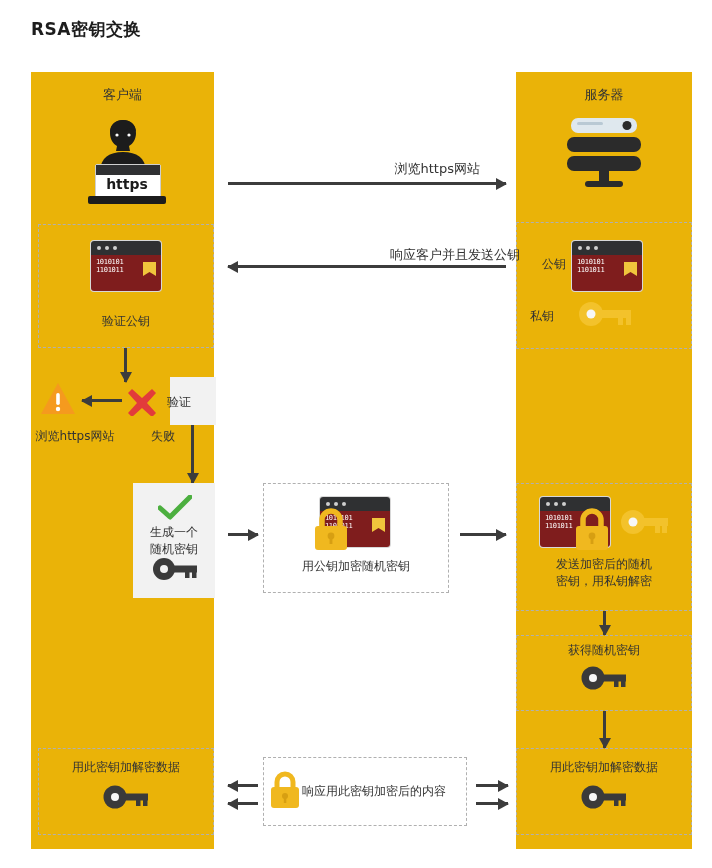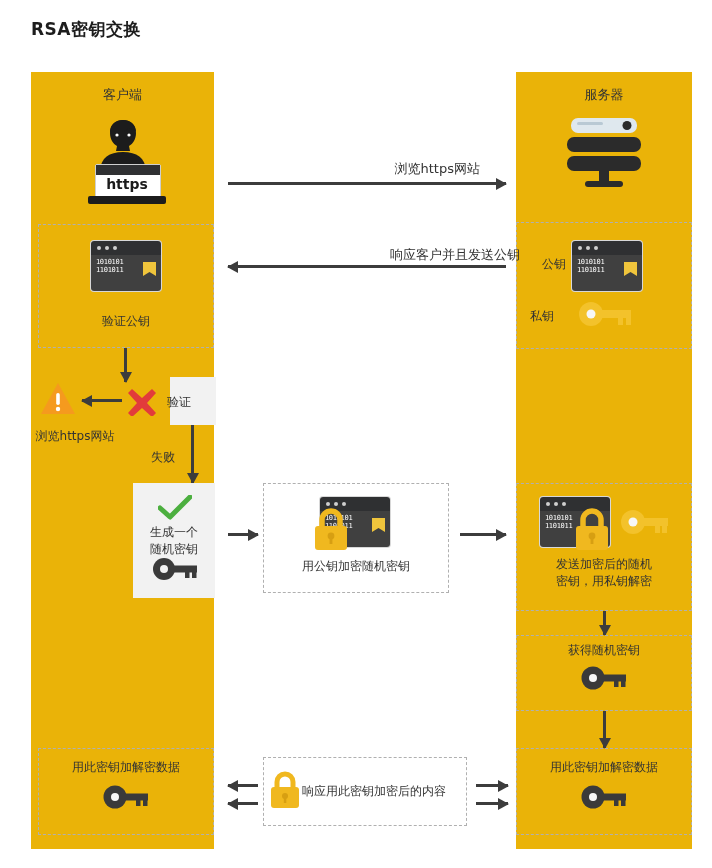--- a/index.html
+++ b/index.html
@@ -28,21 +28,21 @@
   .arrow-v{position:absolute;width:3px;background:#3c3c3c;}
   .arrow-v:after{content:"";position:absolute;bottom:-1px;left:-4.5px;width:0;height:0;
     border-left:6px solid transparent;border-right:6px solid transparent;border-top:11px solid #3c3c3c;}
 
   .arrow-lbl{position:absolute;font-size:13px;color:#333;text-align:right;}
 
   
   .win{position:absolute;background:#ffffff;border-radius:3px;overflow:hidden;box-shadow:0 0 0 1px #d8d8d8;}
   .win .bar{height:28%;background:#2f3032;position:relative;}
   .win .bar i{position:absolute;top:50%;width:4px;height:4px;border-radius:50%;background:#cfcfcf;transform:translateY(-50%);}
-  .win .body{height:72%;background:#404040;position:relative;padding-left:12px;}
+  .win .body{height:72%;background:#7f1d1d;position:relative;padding-left:12px;}
   .win .bits{position:absolute;left:7%;top:12%;color:#ffffff;font-family:"DejaVu Sans Mono","Liberation Mono",monospace;
      line-height:1.05;letter-spacing:-0.3px;}
 
   
   .person{position:absolute;}
   .https-win{position:absolute;background:#ffffff;border:1px solid #cfcfcf;border-radius:2px;}
   .https-win .tb{height:10px;background:#2f3032;}
   .https-txt{position:absolute;width:100%;text-align:center;font-size:14px;font-weight:bold;color:#1b1b1b;}
 
   .key{position:absolute;}
@@ -160,21 +160,21 @@
 <div class="arrow-h left" style="left:82px;top:399px;width:40px;"></div>
 
 <div class="warn" style="left:40px;top:382px;width:36px;height:34px;">
   <svg viewBox="0 0 36 34" width="36" height="34">
     <path d="M18 1l17 31H1z" fill="#f59a1e"></path>
     <rect x="16.2" y="11" width="3.6" height="12" rx="1.8" fill="#fff"></rect>
     <circle cx="18" cy="27" r="2.2" fill="#fff"></circle>
   </svg>
 </div>
 <div class="lbl" style="left:20px;top:428px;width:110px;">浏览https网站</div>
-<div class="lbl" style="left:133px;top:449px;width:60px;">失败</div>
+<div class="lbl" style="left:133px;top:428px;width:60px;">失败</div>
 
 <div class="arrow-v" style="left:191px;top:425px;height:58px;"></div>
 
 <div class="solidfill" style="left:133px;top:483px;width:82px;height:115px;"></div>
 <div class="check" style="left:158px;top:495px;width:34px;height:26px;">
   <svg viewBox="0 0 34 26" width="34" height="26">
     <path d="M2 13l10 9L32 2" stroke="#4caf3f" stroke-width="5" fill="none" stroke-linecap="round" stroke-linejoin="round"></path>
   </svg>
 </div>
 <div class="lbl" style="left:133px;top:524px;width:82px;">

